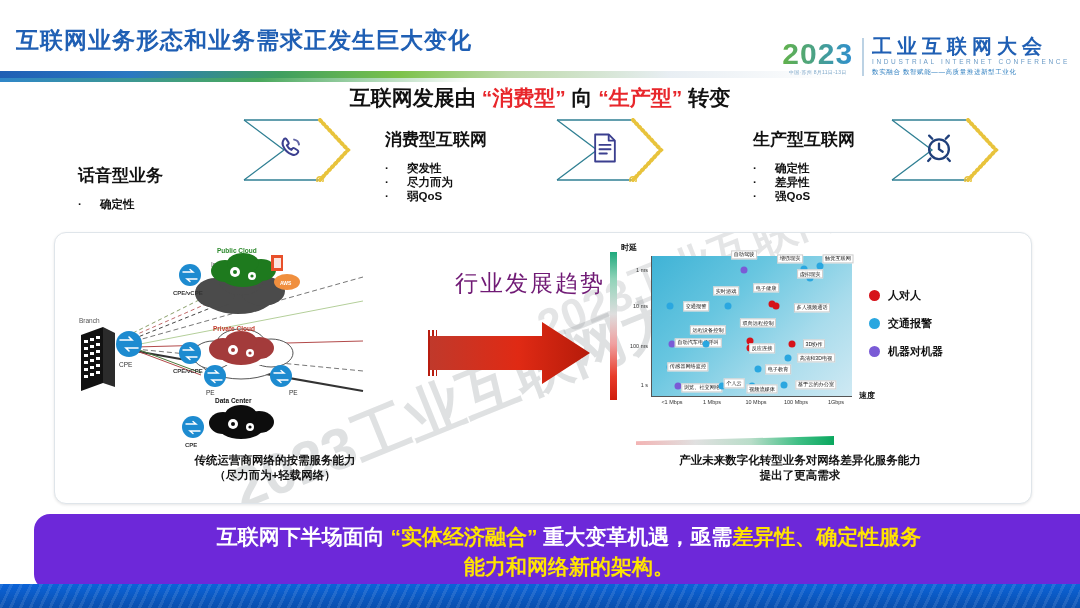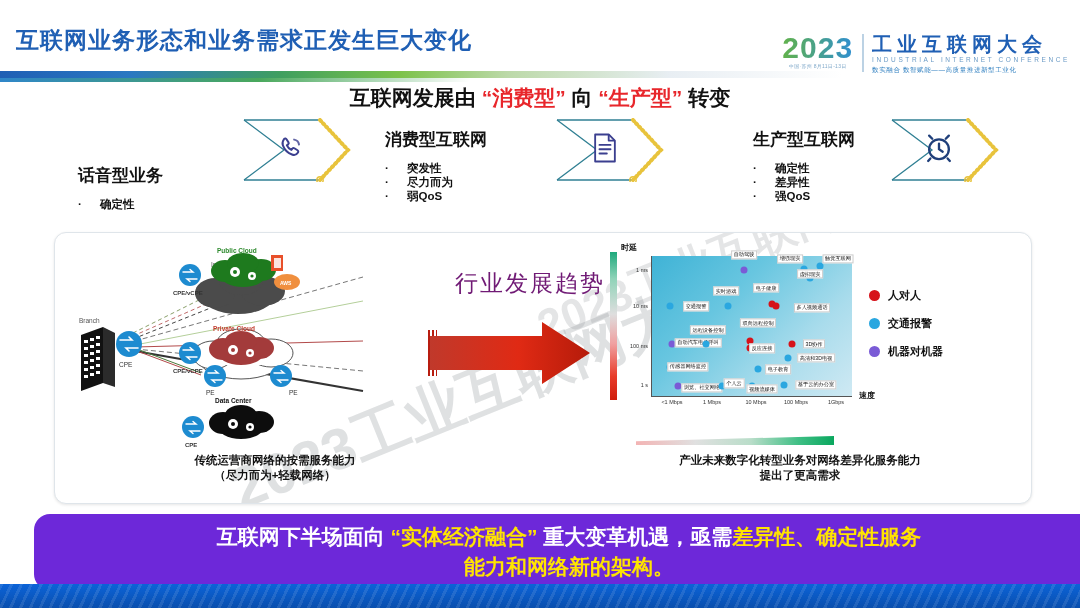--- a/index.html
+++ b/index.html
@@ -19,21 +19,21 @@
     letter-spacing:1px;white-space:nowrap;
   }
   .hdr-rule{
     position:absolute;left:0;top:63px;width:1080px;height:7px;
     background:linear-gradient(90deg,#1f5fb4 0%,#2a78c2 12%,#3f9f5f 26%,#7cc24a 37%,#bcd9a8 47%,#e8eef3 62%,#ffffff 78%,#ffffff 100%);
   }
   .hdr-rule2{
     position:absolute;left:0;top:70px;width:470px;height:4px;
     background:linear-gradient(90deg,#2f86c9 0%,#49a85c 55%,#ffffff 100%);
   }
-  .logo{position:absolute;right:10px;top:26px;height:42px;display:flex;align-items:flex-start;}
+  .logo{position:absolute;right:10px;top:26px;height:42px;display:flex;align-items:flex-end;}
   .logo-year{position:relative;padding-right:9px;text-align:center;}
   .logo-year .yr{
     font-size:30px;font-weight:bold;line-height:28px;
     background:linear-gradient(90deg,#62b24a,#2f8fd0);
     -webkit-background-clip:text;background-clip:text;color:transparent;
     letter-spacing:1px;
   }
   .logo-year .dt{font-size:5px;color:#7fa8c9;letter-spacing:.3px;line-height:8px;white-space:nowrap;}
   .logo-sep{width:2px;height:38px;background:#bcd2e4;margin:0 8px 0 0;}
   .logo-txt{text-align:left;}

